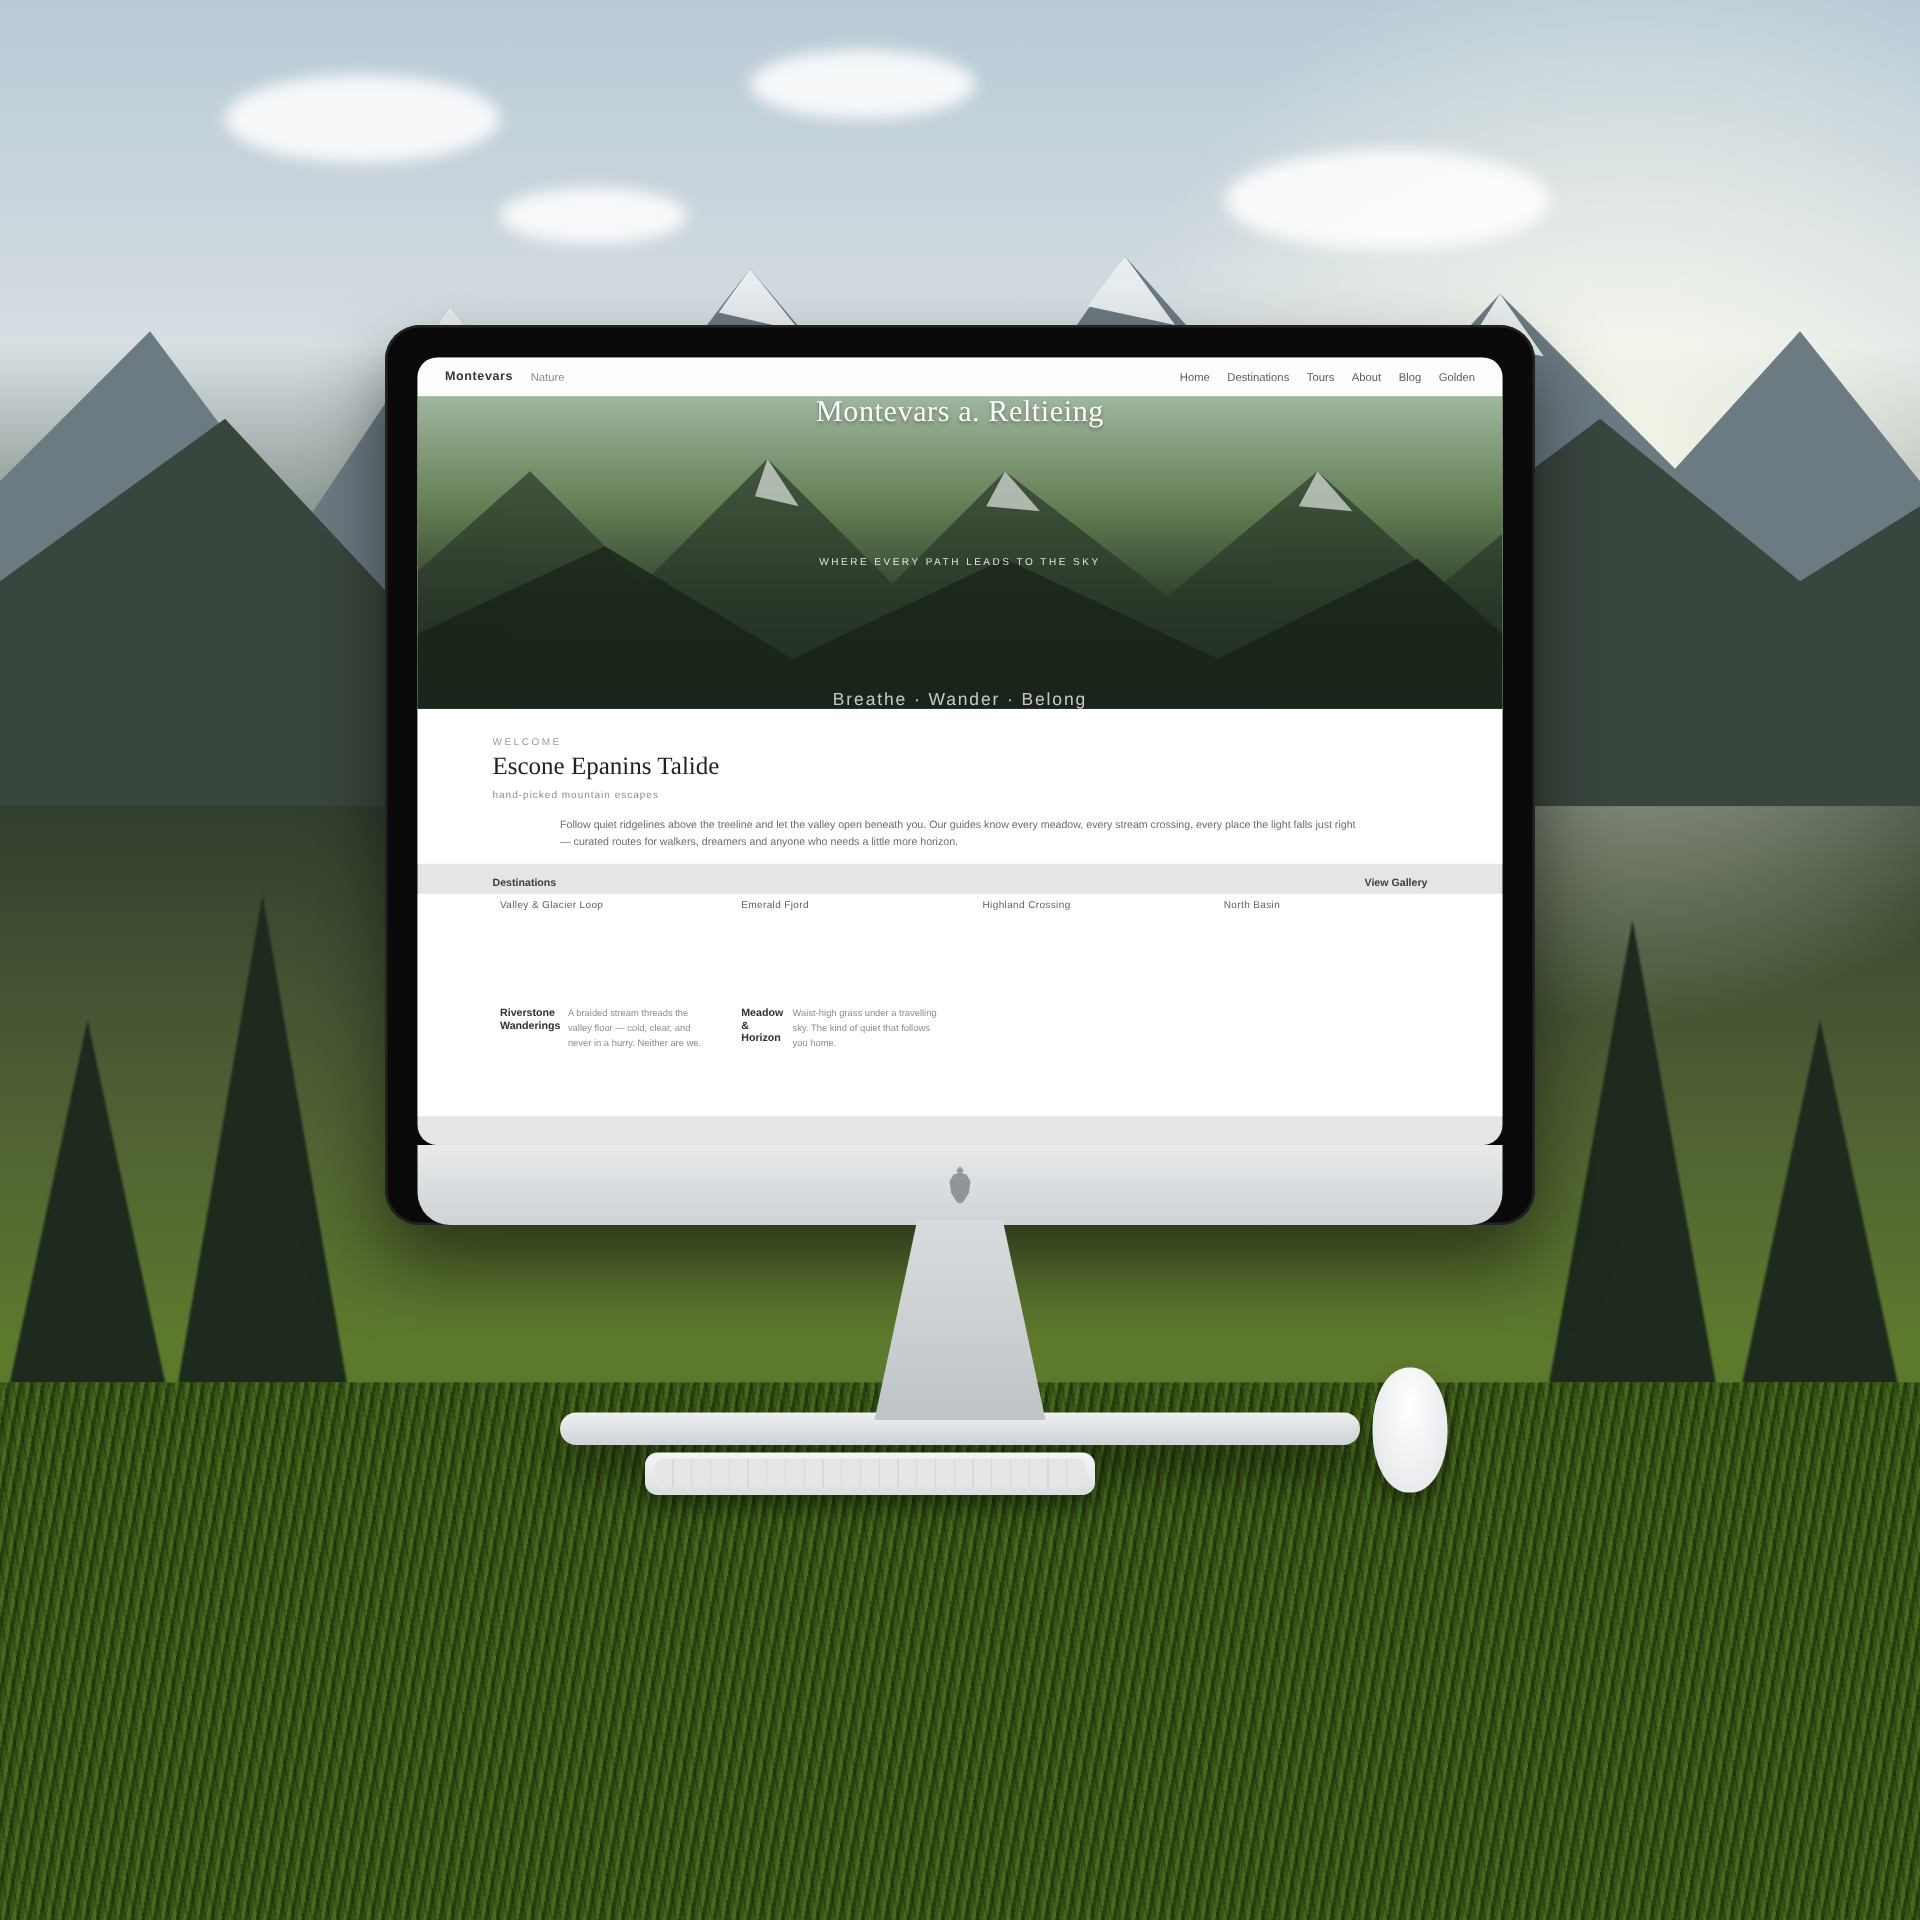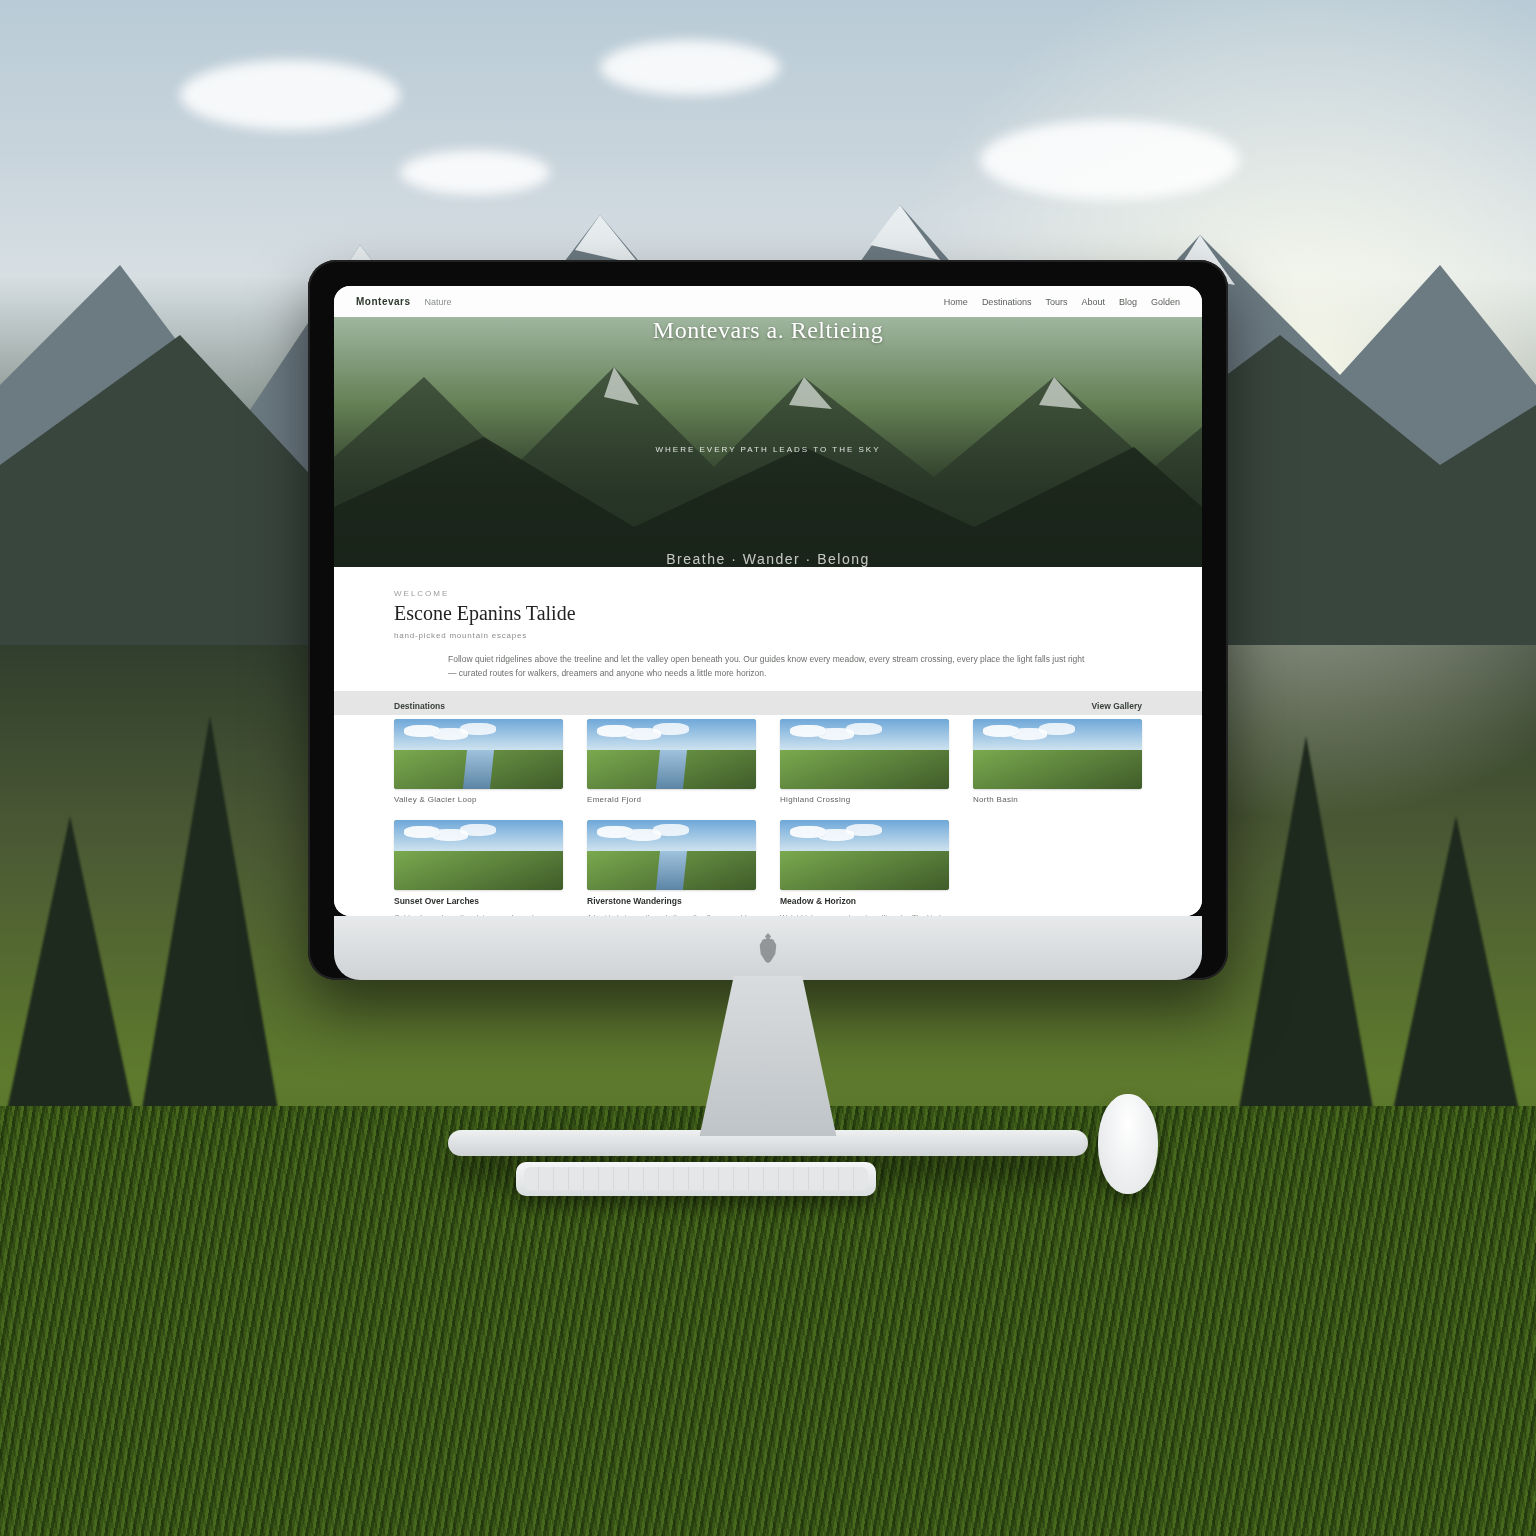--- a/index.html
+++ b/index.html
@@ -76,21 +76,21 @@
 
   .intro{background:#fff;padding:22px 60px 10px;}
   .eyebrow{font-size:8px;letter-spacing:2px;color:#9aa09a;text-transform:uppercase}
   .intro h2{font-family:Georgia,serif;font-weight:400;font-size:20px;margin-top:4px;color:#222}
   .intro .mini{margin-top:6px;font-size:8px;color:#8a8f8a;letter-spacing:.8px}
   .intro p{margin-top:12px;font-size:8.5px;line-height:1.7;color:#6b6f6b;max-width:640px;margin-left:auto;margin-right:auto}
 
   .labels{display:flex;justify-content:space-between;padding:10px 60px 4px;font-size:8.5px;font-weight:600;color:#3a3f3a}
 
   .grid{display:grid;grid-template-columns:repeat(4,1fr);gap:16px 24px;padding:4px 60px 18px;background:#fff}
-  .card{display:flex;flex-direction:column;gap:6px}
+  .card{display:flex;flex-direction:row;gap:6px}
   .thumb{height:70px;border-radius:3px;background:#7aa07a;box-shadow:0 1px 2px rgba(0,0,0,.15);position:relative;overflow:hidden}
   .thumb .sky{position:absolute;inset:0;background:linear-gradient(#6fa8d9,#cfe3ef 45%,#8fb86a 45%,#4e6e35)}
   .thumb .cl{position:absolute;top:6px;left:10px;width:36px;height:12px;background:rgba(255,255,255,.9);border-radius:40%;box-shadow:28px 3px 0 rgba(255,255,255,.85),56px -2px 0 rgba(255,255,255,.8)}
   .thumb .hill{position:absolute;bottom:0;left:0;right:0;height:55%;background:linear-gradient(160deg,#7aa94e,#3f5c2a)}
   .thumb.river .hill::after{content:"";position:absolute;left:42%;top:0;width:16%;height:100%;background:linear-gradient(#9fc2dd,#5c85a5);transform:skewX(-6deg)}
   .cap{font-size:8px;color:#5f635f;letter-spacing:.3px}
   .title2{font-size:8.5px;font-weight:600;color:#2e322e}
   .desc{font-size:7.5px;line-height:1.6;color:#8a8f8a}
 </style>
 </head>
@@ -195,29 +195,20 @@
             <div class="card">
               <div class="thumb">
                   <div class="sky"></div>
                   <div class="cl"></div>
                   <div class="hill"></div>
                 </div>
               <div class="cap">North Basin</div>
             </div>
 
             <div class="card">
-              <div class="thumb">
-                  <div class="sky"></div>
-                  <div class="cl"></div>
-                  <div class="hill"></div>
-                </div>
-              <div class="title2">Sunset Over Larches</div>
-              <div class="desc">Golden hour above the alpine meadow, where larch needles turn to fire and the peaks hold the last of the light.</div>
-            </div>
-            <div class="card">
               <div class="thumb river">
                   <div class="sky"></div>
                   <div class="cl"></div>
                   <div class="hill"></div>
                 </div>
               <div class="title2">Riverstone Wanderings</div>
               <div class="desc">A braided stream threads the valley floor — cold, clear, and never in a hurry. Neither are we.</div>
             </div>
             <div class="card">
               <div class="thumb">

